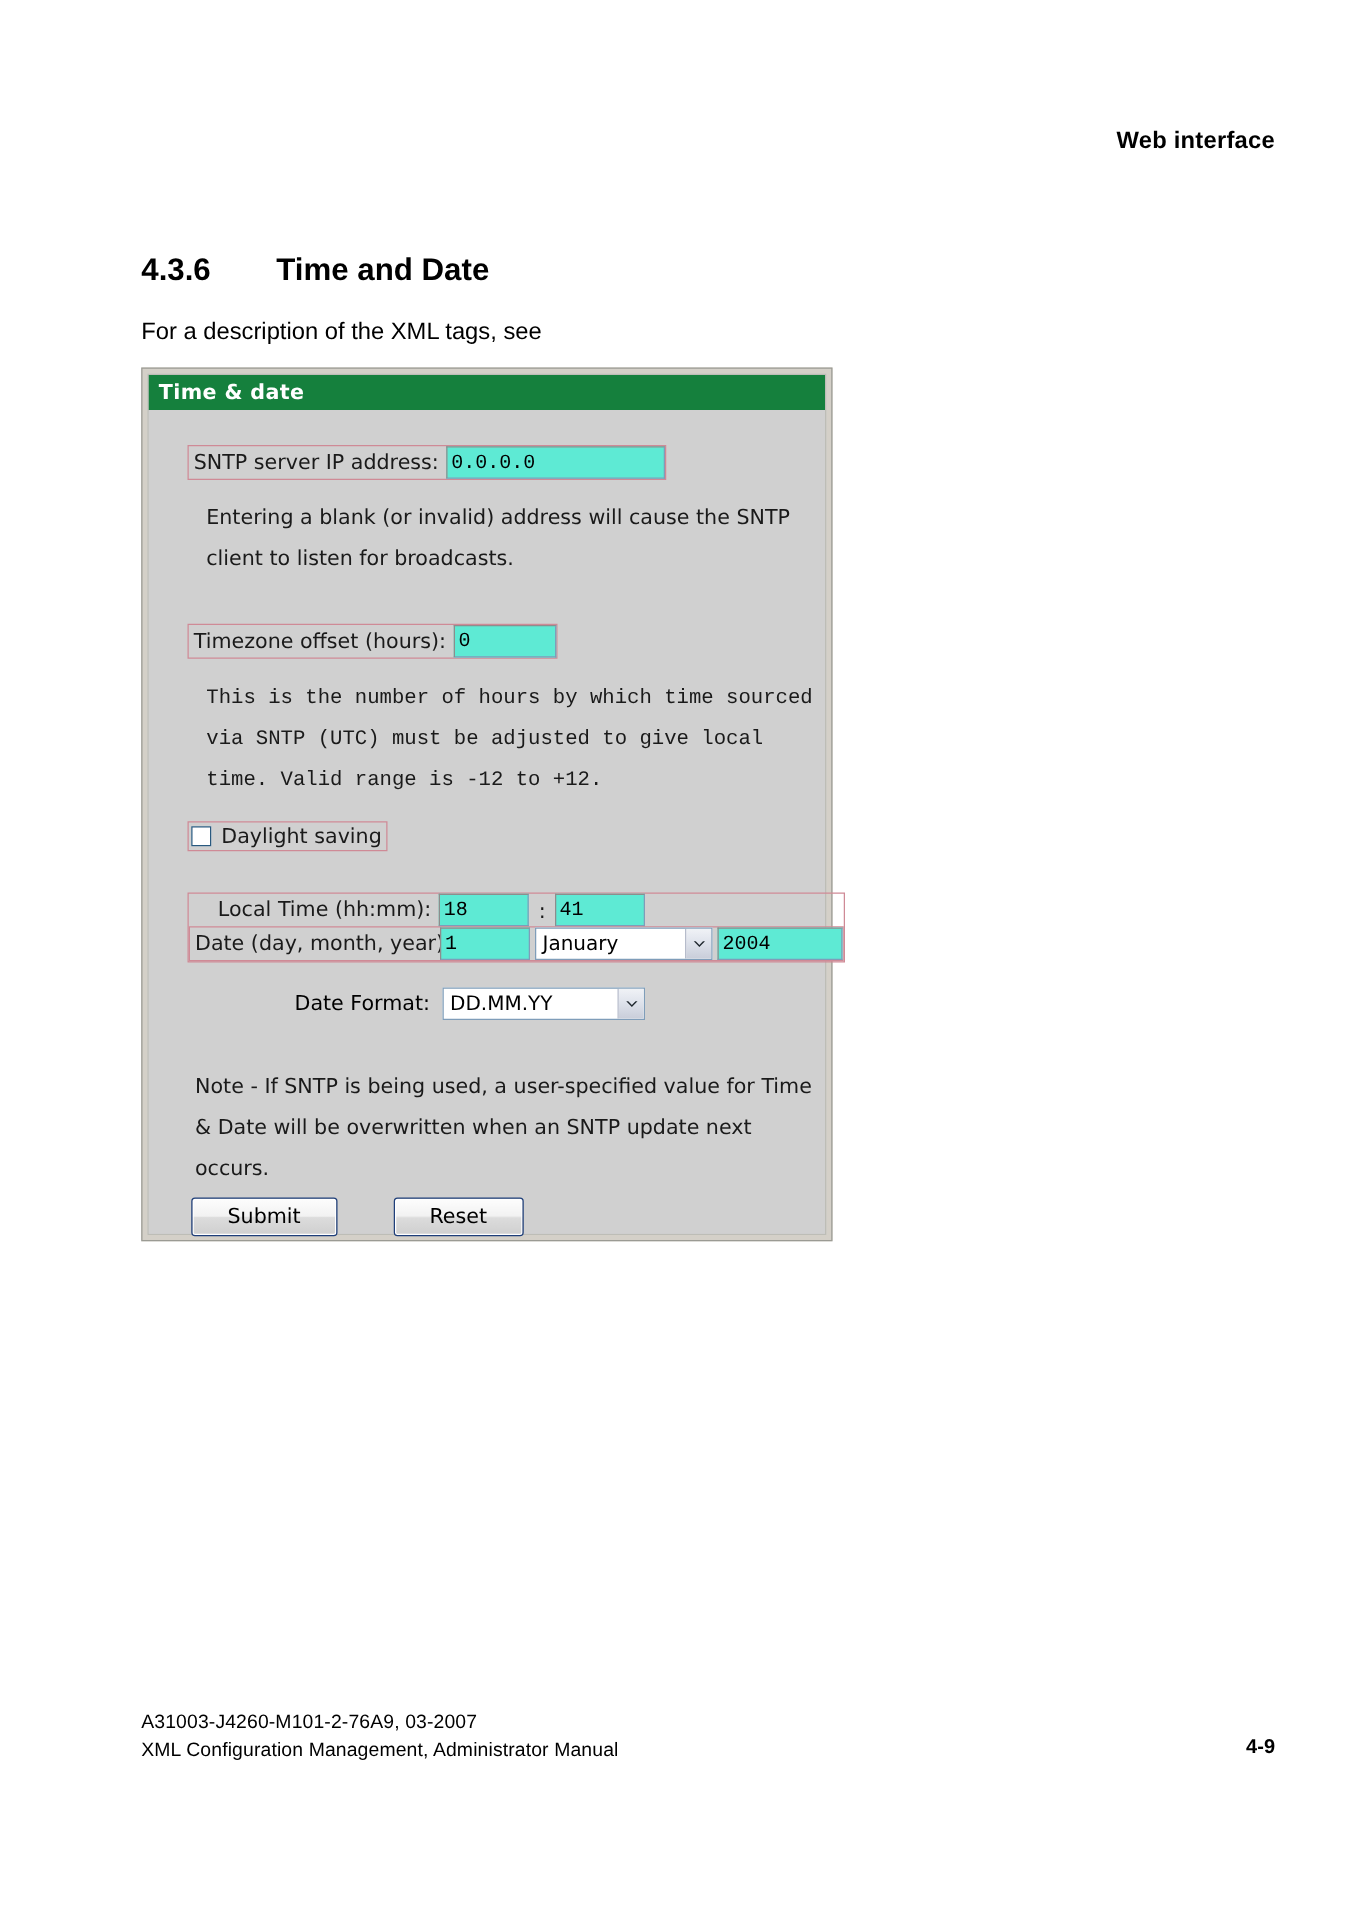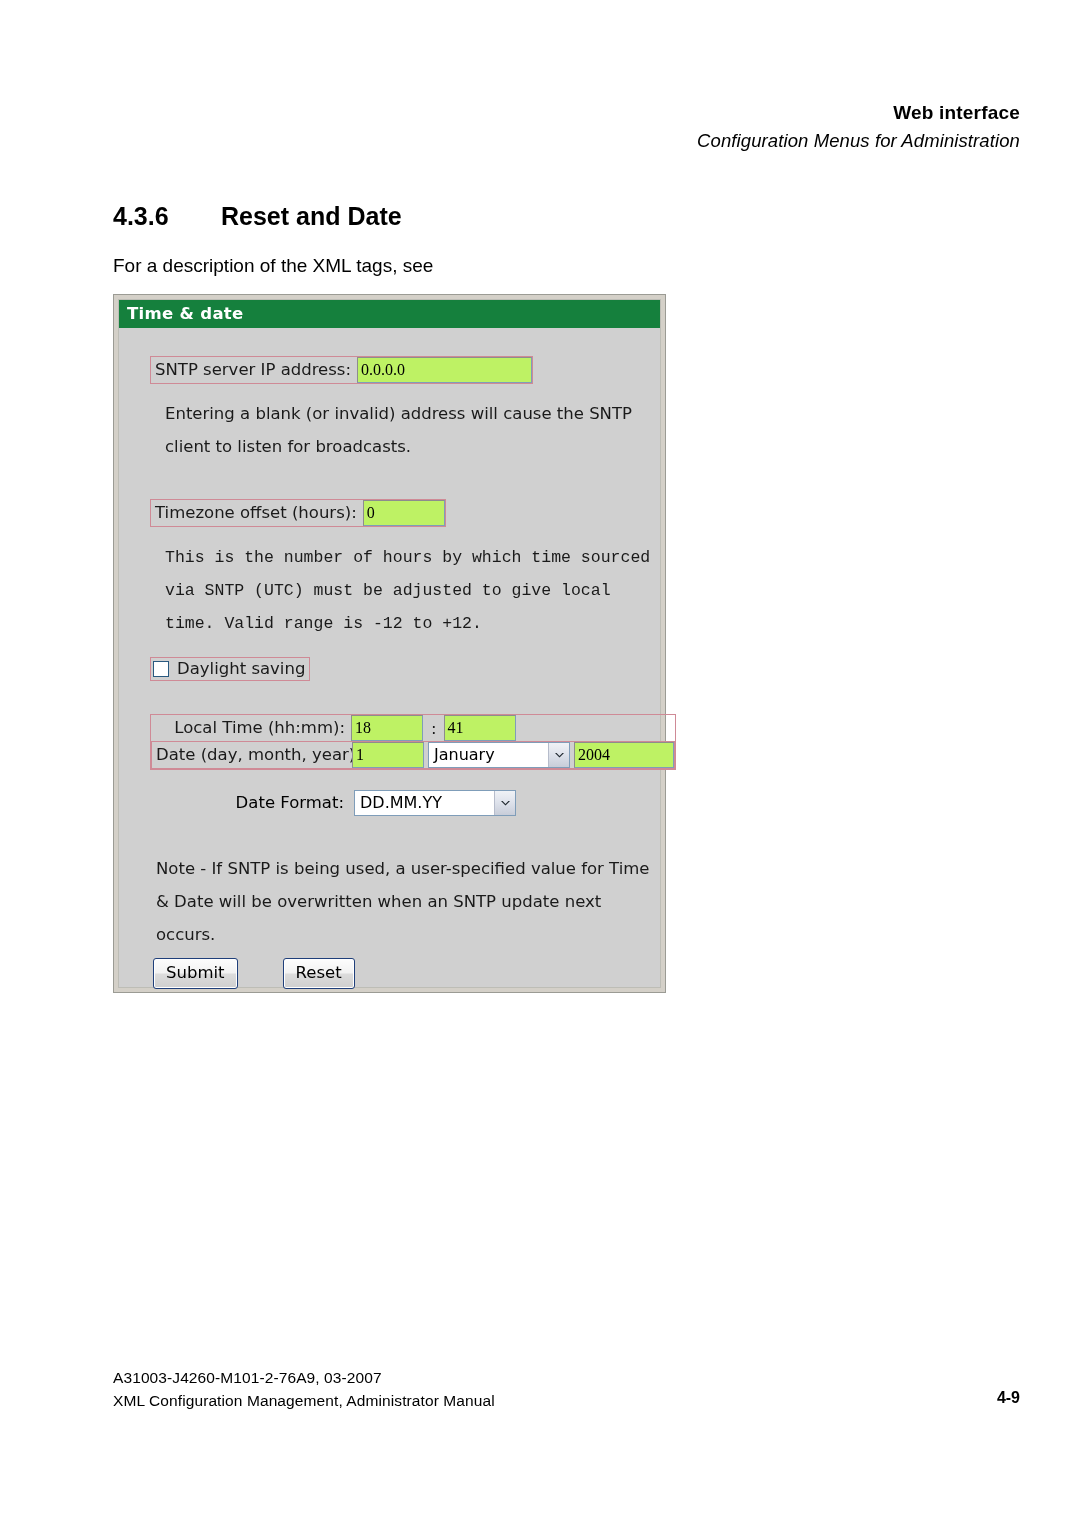--- a/index.html
+++ b/index.html
@@ -116,26 +116,26 @@
   .fld-label {
     font-size: 16.5px;
     color: #1a1a1a;
     padding: 2px 6px 2px 4px;
     white-space: nowrap;
     display: flex;
     align-items: center;
     line-height: 20px;
   }
   .textinput {
-    background: #bef264;
+    background: #5eead4;
     border: 1px solid #7f9db9;
     border-top-color: #8d8d8d;
     border-left-color: #8d8d8d;
     box-sizing: border-box;
-    font-family: Liberation Serif, serif;
+    font-family: Liberation Mono, monospace;
     font-size: 16px;
     line-height: 22px;
     padding: 1px 3px;
     color: #000;
     height: 26px;
     display: flex;
     align-items: center;
     overflow: hidden;
   }
 
@@ -235,21 +235,21 @@
 
   .buttons { position: absolute; left: 34px; top: 629px; display: flex; }
   .btn {
     font-family: "DejaVu Sans", sans-serif;
     font-size: 16.5px;
     line-height: 20px;
     color: #000;
     background: linear-gradient(to bottom, #fdfdfd 0%, #f2f2f2 48%, #dcdcdc 52%, #cfcfcf 100%);
     border: 1px solid #1f3f7a;
     border-radius: 3px;
-    padding: 4px 12px 5px;
+    padding: 4px 28px 5px;
     box-shadow: inset 0 0 0 1px #ffffff;
     box-sizing: border-box;
   }
   .btn + .btn { margin-left: 45px; }
 
   
   .footer {
     position: absolute;
     left: 113px;
     top: 1366px;
@@ -258,25 +258,24 @@
   .footer-line1 { font-size: 15.5px; line-height: 23px; letter-spacing: .1px; }
   .footer-row2 { display: flex; justify-content: space-between; align-items: flex-start; }
   .footer-line2 { font-size: 15.5px; line-height: 23px; letter-spacing: .1px; }
   .page-num { font-size: 16px; font-weight: bold; }
 </style>
 </head>
 <body>
 
 <div class="page-header">
   <div class="hdr-title">Web interface</div>
-  <div class="hdr-sub">Configuration Menus for Administration</div>
 </div>
 
 <div class="section-heading">
-  <span class="num">4.3.6</span><span>Reset and Date</span>
+  <span class="num">4.3.6</span><span>Time and Date</span>
 </div>
 <div class="intro-text">For a description of the XML tags, see</div>
 
 <div class="screenshot">
   <div class="sc-inner">
 
     <div class="titlebar">Time &amp; date</div>
 
     <div class="form-body">
 

